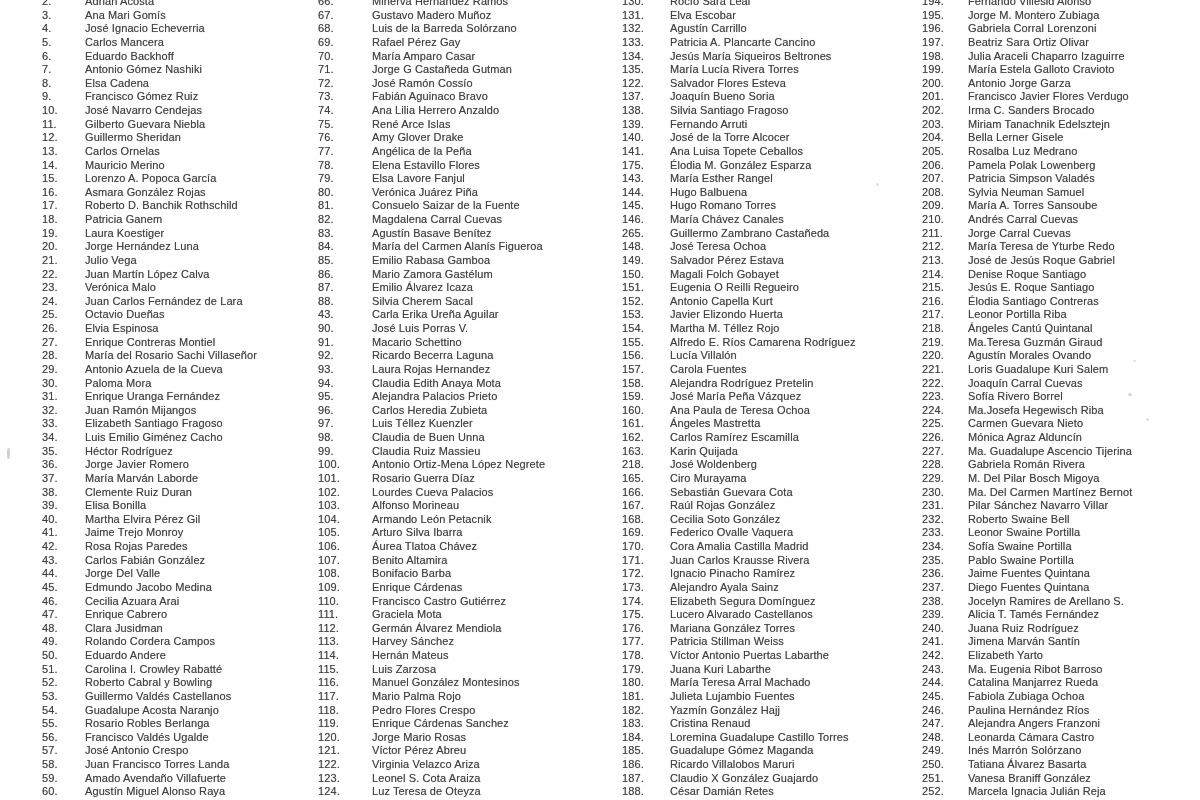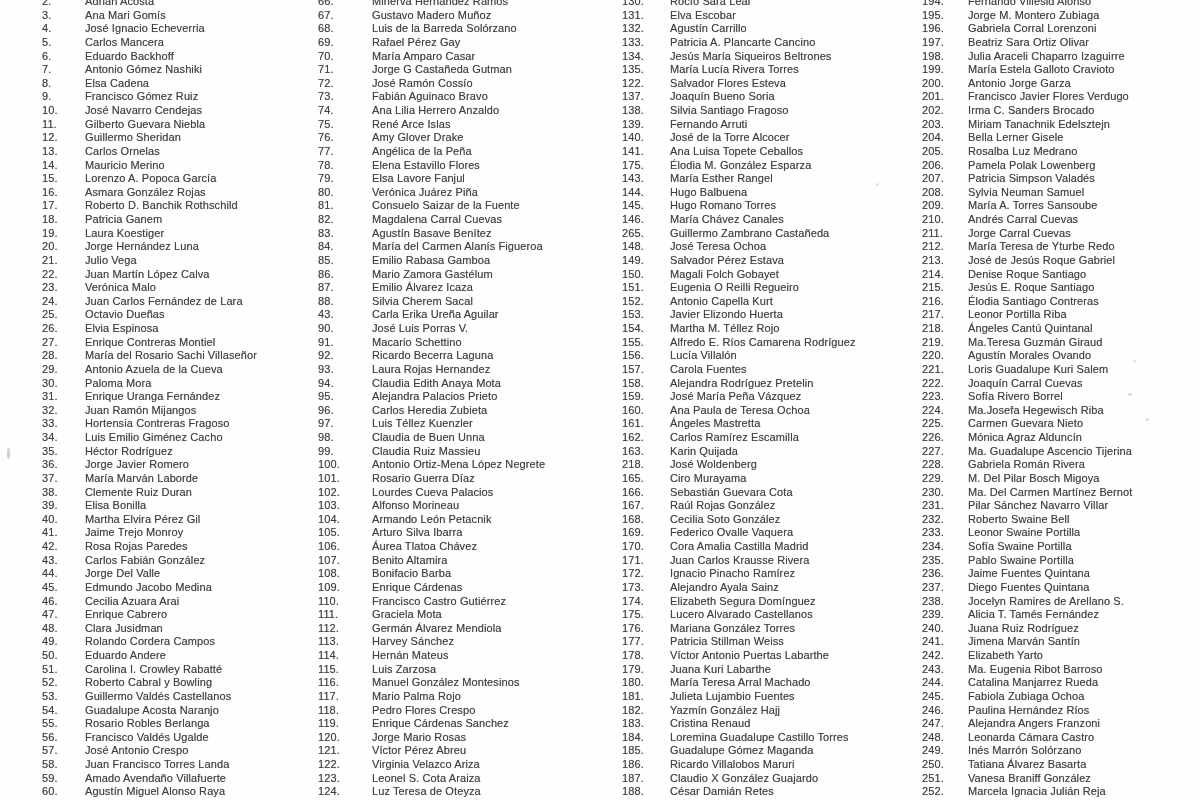--- a/index.html
+++ b/index.html
@@ -166,21 +166,21 @@
       <div class="row">
         <span class="num">31.</span>
         <span class="nm">Enrique Uranga Fernández</span>
       </div>
       <div class="row">
         <span class="num">32.</span>
         <span class="nm">Juan Ramón Mijangos</span>
       </div>
       <div class="row">
         <span class="num">33.</span>
-        <span class="nm">Hortensia Contreras Fragoso</span>
+        <span class="nm">Elizabeth Santiago Fragoso</span>
       </div>
       <div class="row">
         <span class="num">34.</span>
         <span class="nm">Luis Emilio Giménez Cacho</span>
       </div>
       <div class="row">
         <span class="num">35.</span>
         <span class="nm">Héctor Rodríguez</span>
       </div>
       <div class="row">

